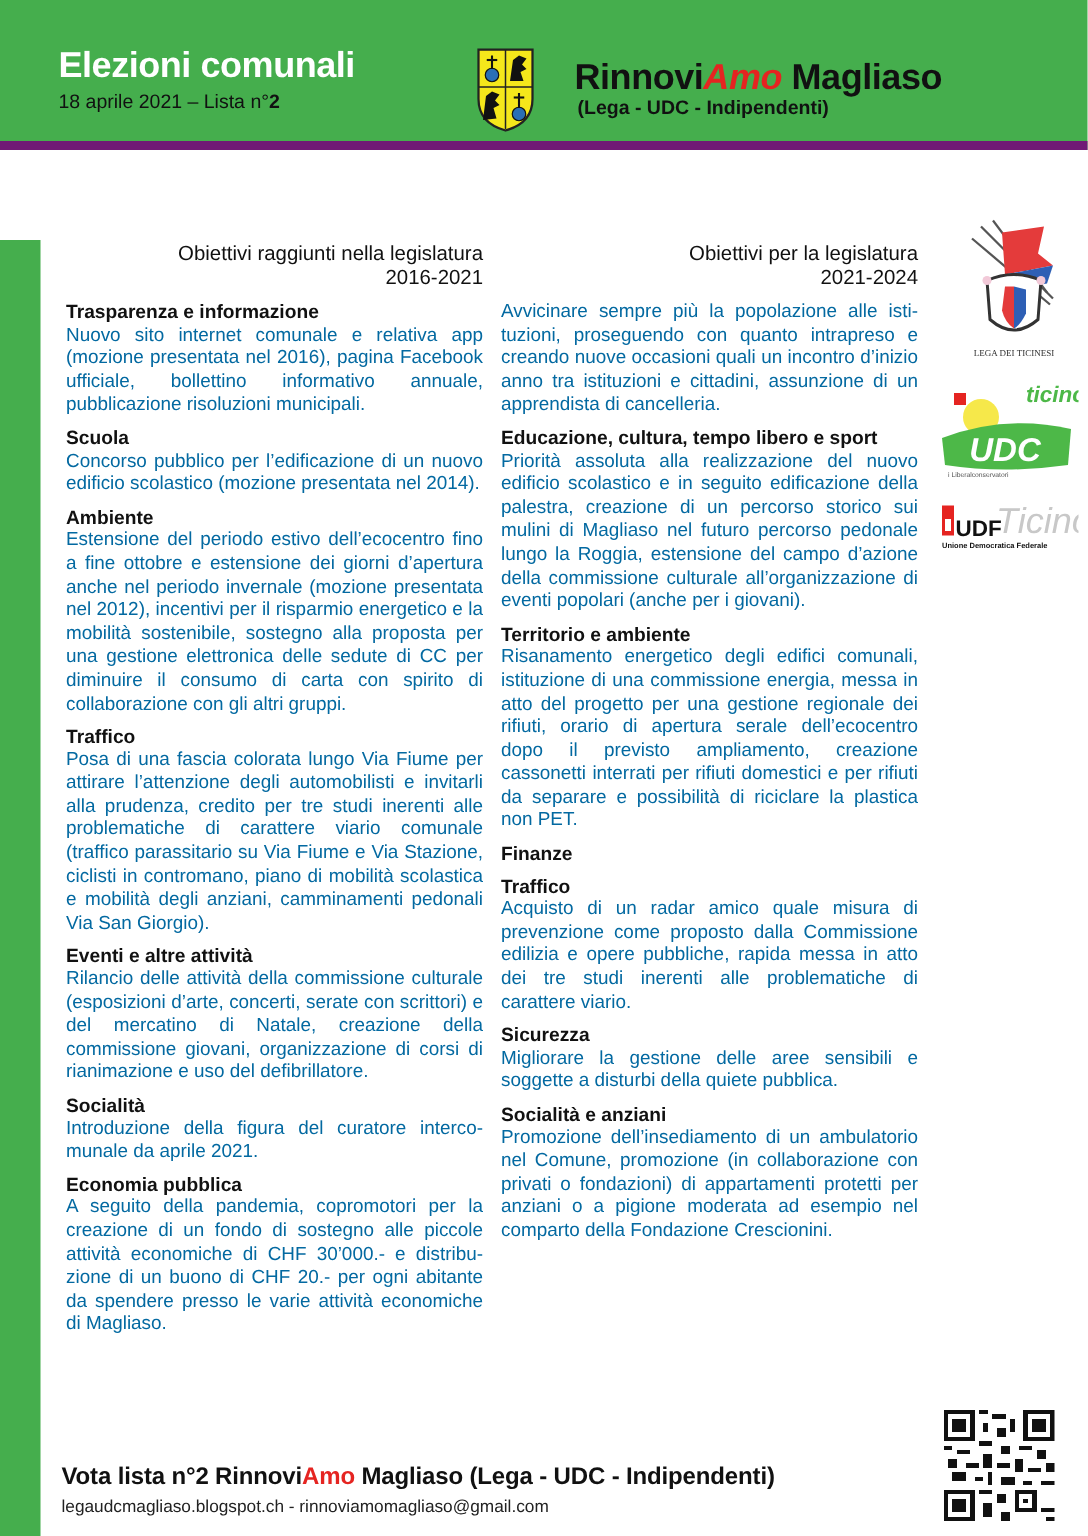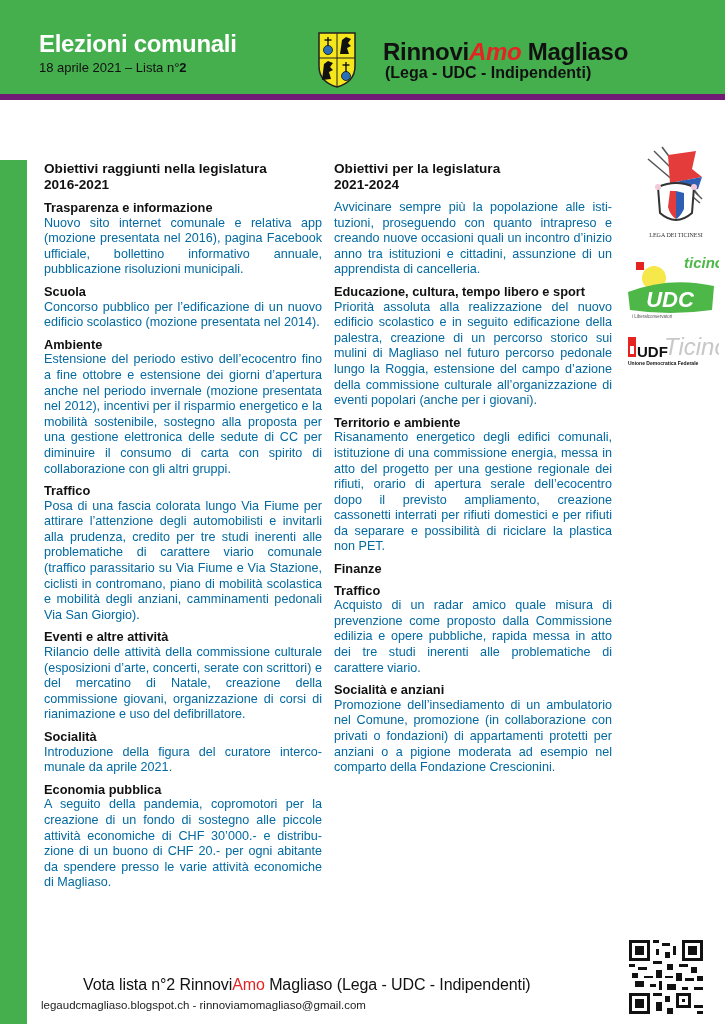--- a/index.html
+++ b/index.html
@@ -11,38 +11,38 @@
   .header {
     position:absolute; left:0; top:0; width:725px; height:94px;
     background:#45ae4d; border-bottom:6px solid #701a75;
   }
   .h-title { position:absolute; left:39px; top:30px; color:#fff; font-size:24px; font-weight:bold; letter-spacing:-0.3px; }
   .h-sub { position:absolute; left:39px; top:60px; color:#111; font-size:13px; }
   .h-sub b { font-weight:bold; }
   .crest { position:absolute; left:318px; top:32px; width:38px; height:56px; }
   .brand { position:absolute; left:383px; top:38px; font-size:24px; font-weight:bold; color:#111; letter-spacing:-0.3px; }
   .brand .amo { color:#e52421; font-style:italic; }
-  .brand-sub { position:absolute; left:385px; top:64px; font-size:16px; font-weight:bold; color:#111; }
+  .brand-sub { position:absolute; left:385px; top:64px; font-size:13px; font-weight:bold; color:#111; }
 
   .leftbar { position:absolute; left:0; top:160px; width:27px; height:864px; background:#45ae4d; }
 
   .col { position:absolute; top:161px; width:278px; font-size:12.6px; line-height:15.6px; }
   .col.left { left:44px; }
   .col.right { left:334px; }
-  .col h2 { margin:0 0 7px 0; font-size:13.6px; line-height:16px; font-weight:bold; color:#111; }
+  .col h2 { margin:0 0 7px 0; font-size:13.6px; line-height:16px; font-weight:normal; color:#111;text-align:right; }
   .sec { margin-bottom:6px; }
   .sec h3 { margin:0; font-size:12.8px; line-height:15.6px; font-weight:bold; color:#111; }
   .sec p { margin:0; text-align:justify; color:#0369a1; hyphens:manual; }
 
   .logo { position:absolute; }
   .logo-lega { left:640px; top:143px; width:72px; height:100px; }
   .logo-udc { left:624px; top:252px; width:95px; height:70px; }
   .logo-udf { left:624px; top:323px; width:95px; height:60px; }
 
-  .footer-title { position:absolute; left:41px; top:976px; font-size:16px; font-weight:normal; color:#111; letter-spacing:-0.1px;margin-left:42px; }
+  .footer-title { position:absolute; left:41px; top:976px; font-size:16px; font-weight:bold; color:#111; letter-spacing:-0.1px; }
   .footer-title .amo { color:#e52421; }
   .footer-contact { position:absolute; left:41px; top:999px; font-size:11.5px; color:#222; }
   .qr { position:absolute; left:629px; top:940px; width:74px; height:74px; }
 </style>
 </head>
 <body>
 
 <div class="header">
   <div class="h-title">Elezioni comunali</div>
   <div class="h-sub"><span>18 aprile 2021 – Lista n°</span><b>2</b></div>
@@ -111,20 +111,24 @@
   <div class="sec">
       <h3>Territorio e ambiente</h3>
       <p>Risanamento energetico degli edifici comu­nali, istituzione di una commissione energia, messa in atto del progetto per una gestione regionale dei rifiuti, orario di apertura serale dell’ecocentro dopo il previsto ampliamento, creazione cassonetti interrati per rifiuti dome­stici e per rifiuti da separare e possibilità di riciclare la plastica non PET.</p>
     </div>
   <div class="sec">
       <h3>Finanze</h3>
     </div>
   <div class="sec">
       <h3>Traffico</h3>
       <p>Acquisto di un radar amico quale misura di prevenzione come proposto dalla Commissio­ne edilizia e opere pubbliche, rapida messa in atto dei tre studi inerenti alle problematiche di carattere viario.</p>
+    </div>
+  <div class="sec">
+      <h3>Sicurezza</h3>
+      <p>Migliorare la gestione delle aree sensibili e soggette a disturbi della quiete pubblica.</p>
     </div>
   <div class="sec">
       <h3>Socialità e anziani</h3>
       <p>Promozione dell’insediamento di un ambulato­rio nel Comune, promozione (in collaborazione con privati o fondazioni) di appartamenti protet­ti per anziani o a pigione moderata ad esempio nel comparto della Fondazione Crescionini.</p>
     </div>
 </div>
 
 <svg class="logo logo-lega" viewBox="0 0 72 100">
   <line x1="8" y1="16" x2="60" y2="60" stroke="#555" stroke-width="1.5"></line>
   <line x1="14" y1="8" x2="62" y2="56" stroke="#555" stroke-width="1.5"></line>

